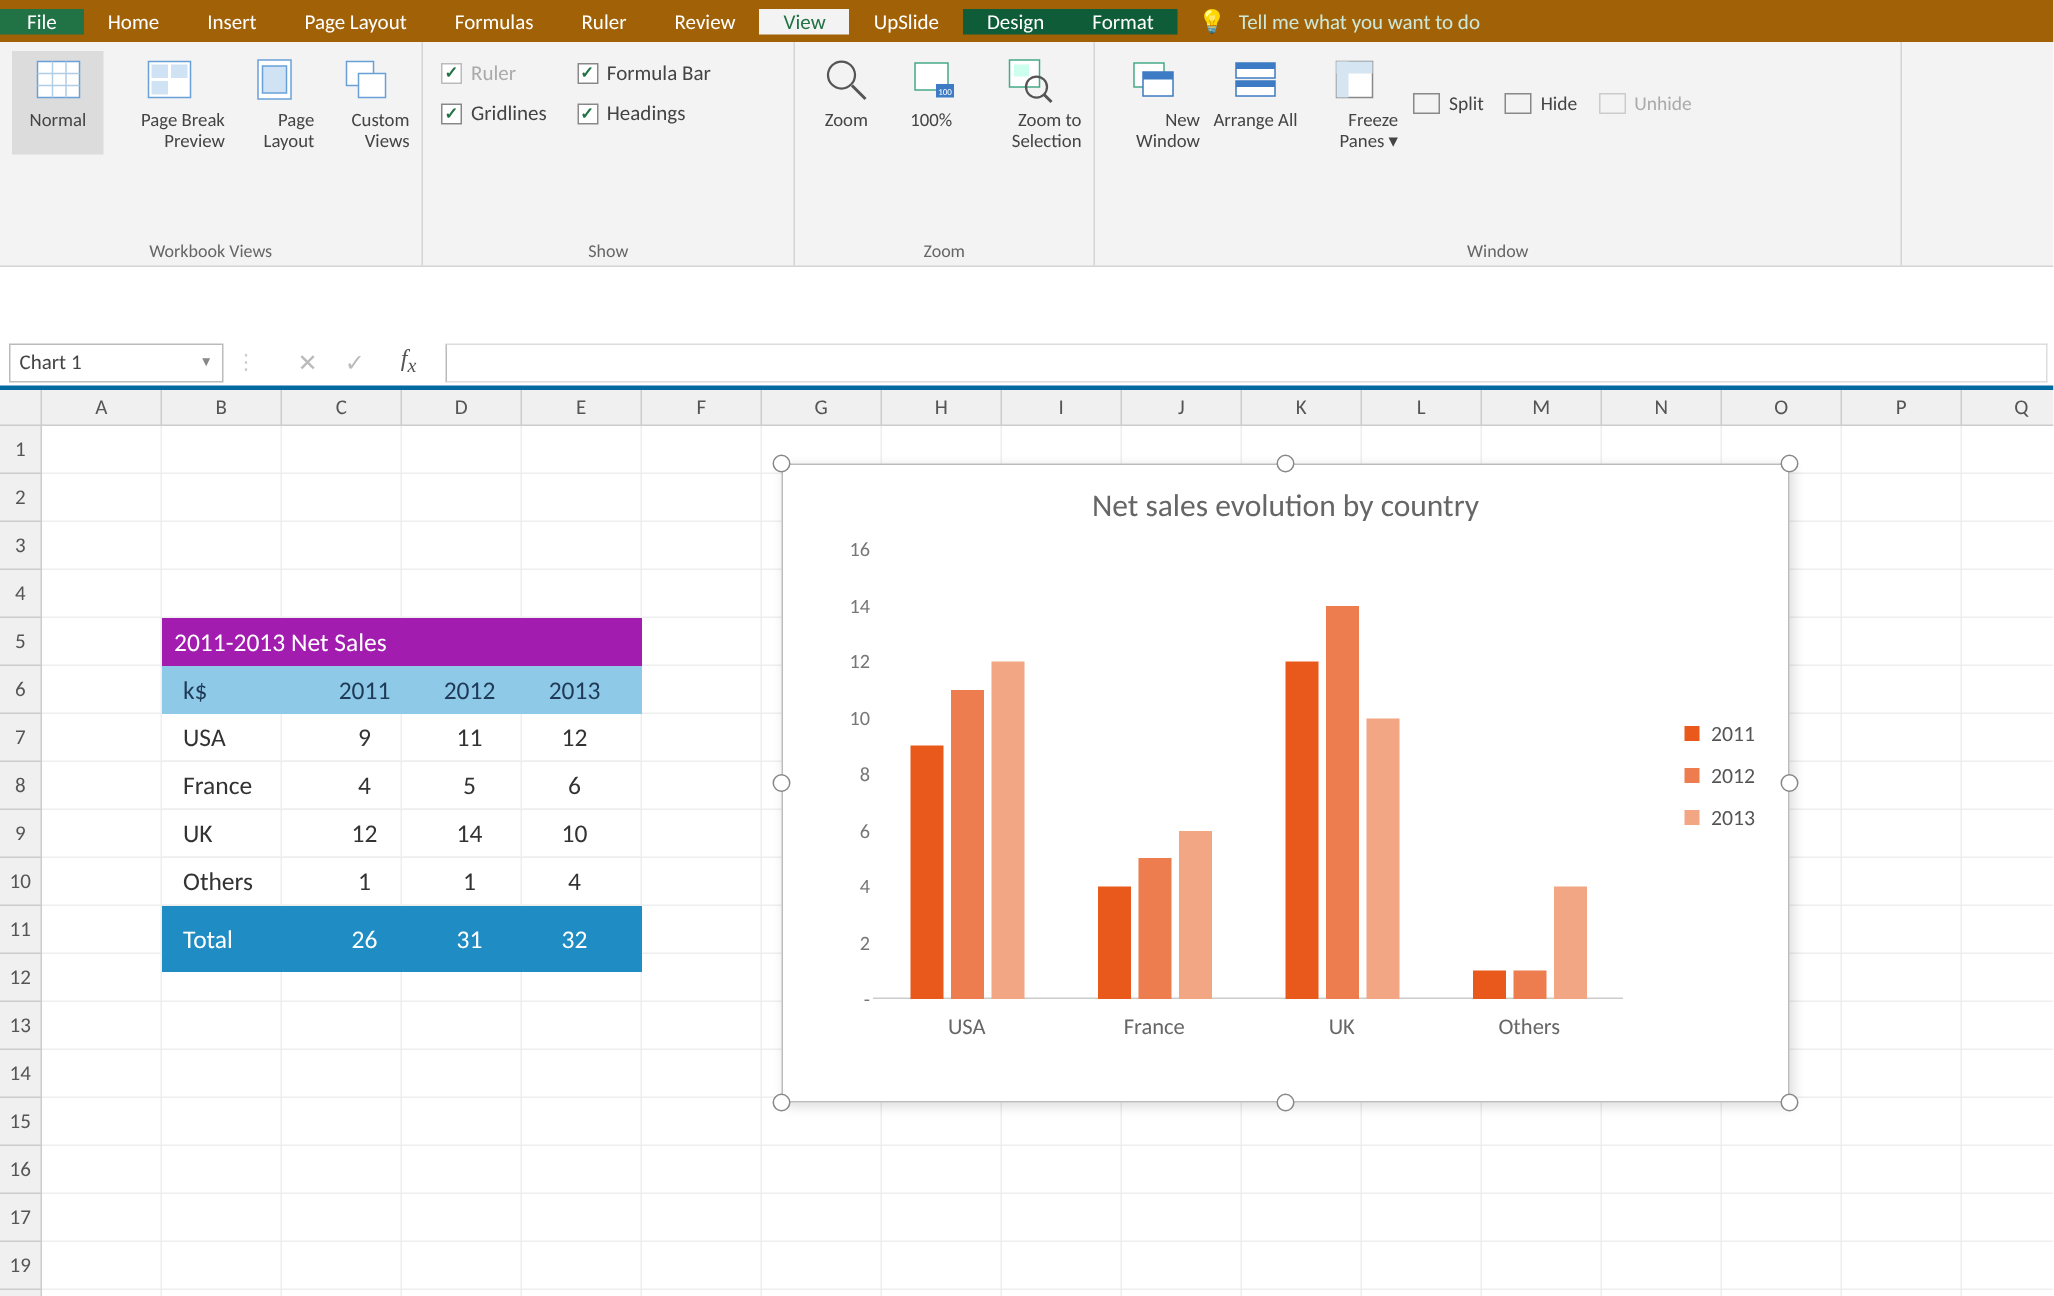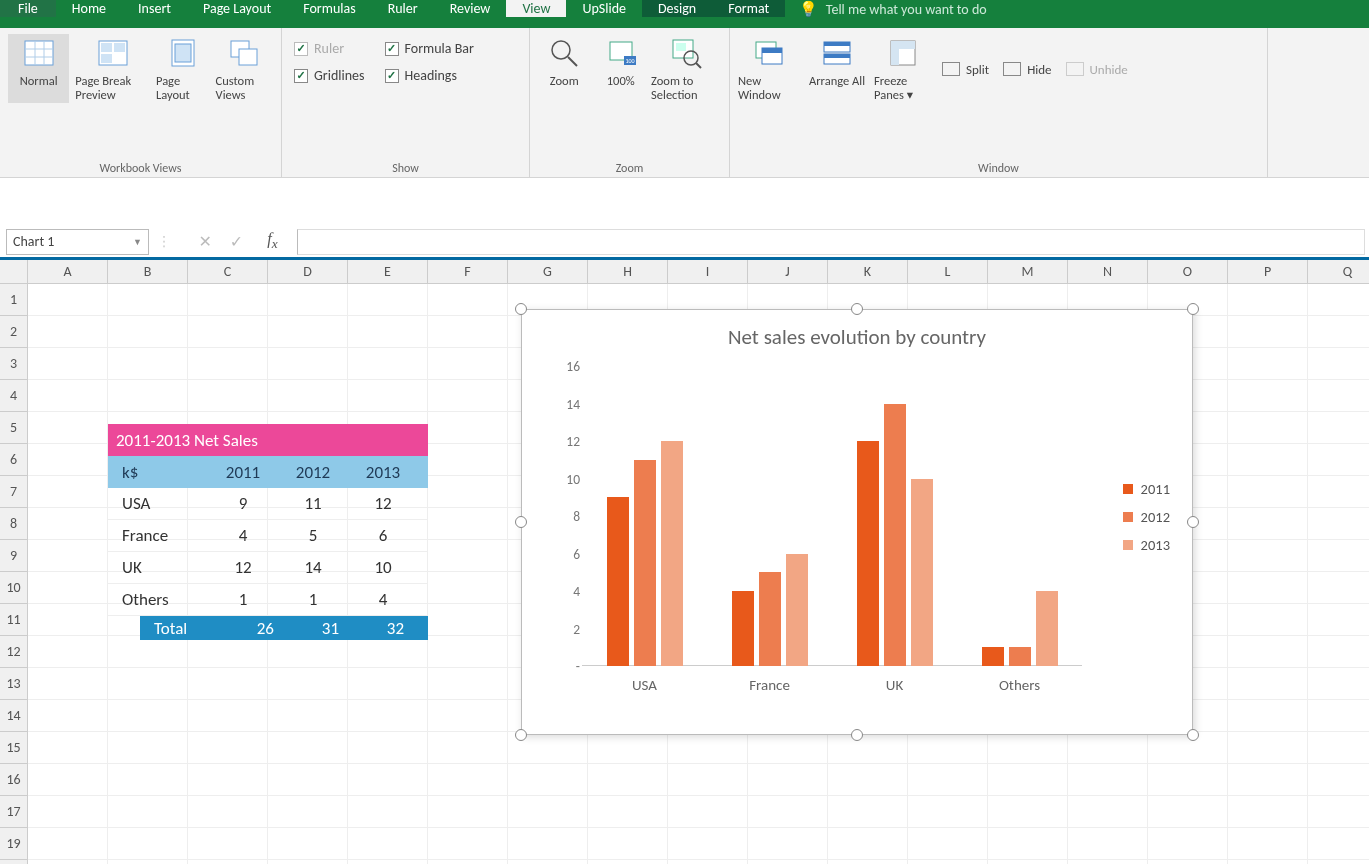--- a/index.html
+++ b/index.html
@@ -1,34 +1,34 @@
 <!DOCTYPE html>
 <html><head>
 <meta charset="utf-8">
 <style>
   * { box-sizing: border-box; margin: 0; padding: 0; }
   body { font-family: "Segoe UI", Calibri, Arial, sans-serif; font-size: 14px; color: #333; background: #fff; overflow: hidden; width: 1369px; height: 864px; position: relative; }
 
   
-  .tabs-bar { background: #15803d; height: 28px; display: flex; align-items: flex-start; color: #fff; }
+  .tabs-bar { background: #a16207; height: 28px; display: flex; align-items: center; color: #fff; }
   .tab { padding: 0 16px; display: flex; align-items: center; font-size: 14px; cursor: pointer; }
   .tab.file { background: #217346; padding: 0 18px; }
   .tab.active { background: #f3f3f3; color: #217346; }
   .tab.contextual1 { background: #0e5c38; }
   .tell-me { flex: 1; display: flex; align-items: center; padding-left: 14px; color: #cde8d9; }
   .tell-me .bulb { margin-right: 8px; font-size: 15px; }
 
   
   .ribbon { background: #f3f3f3; border-bottom: 1px solid #d4d4d4; height: 150px; display: flex; }
   .group { border-right: 1px solid #d4d4d4; padding: 6px 8px 2px 8px; display: flex; flex-direction: column; justify-content: space-between; }
   .group-body { display: flex; gap: 6px; }
   .group-label { text-align: center; font-size: 12px; color: #666; padding-top: 2px; }
   .big-btn { display: flex; flex-direction: column; align-items: center; width: 64px; padding-top: 2px; cursor: pointer; }
   .big-btn .icon { width: 34px; height: 34px; display: flex; align-items: center; justify-content: center; }
-  .big-btn .lbl { font-size: 12.5px; color: #444; text-align: left; line-height: 1.15; margin-top: 4px; }
+  .big-btn .lbl { font-size: 12.5px; color: #444; text-align: right; line-height: 1.15; margin-top: 4px; }
   .big-btn.active { background: #dcdcdc; }
   .checks { display: flex; flex-direction: column; gap: 10px; padding: 6px 10px 0 4px; font-size: 14px; color: #444; }
   .chk { display: flex; align-items: center; gap: 6px; }
   .chk .box { width: 14px; height: 14px; border: 1px solid #888; background: #fff; display: inline-flex; align-items: center; justify-content: center; font-size: 11px; color: #217346; font-weight: bold; }
   .chk.disabled { color: #aaa; }
   .chk.disabled .box { border-color: #bbb; }
   .small-stack { display: flex; flex-direction: row; gap: 6px; padding-top: 2px; }
   .small-btn { display: flex; align-items: center; gap: 6px; font-size: 13px; color: #444; padding: 2px 4px; cursor: pointer; }
   .small-btn.disabled { color: #aaa; }
   .mini-icon { width: 18px; height: 14px; border: 1px solid #888; display: inline-block; position: relative; }
@@ -52,25 +52,25 @@
   .cells .row { display: flex; }
   .cells .cell { width: 80px; height: 32px; border-right: 1px solid #eee; border-bottom: 1px solid #eee; }
 
   
   .data-table { position: absolute; left: 108px; top: 152px; width: 320px; font-size: 17px; }
   .dt-title { background: #2e6da4; background: #2577b1; color: #fff; padding: 5px 8px; height: 32px; display:flex; align-items:center;}
   .dt-head { background: #8ec9e8; color: #1f3a56; display: flex; height: 32px; align-items:center;}
   .dt-head .c { padding: 0 8px; }
   .dt-row { display: flex; height: 32px; align-items:center; border-bottom: 1px solid #eee;}
   .dt-row .c { padding: 0 8px; color: #333; }
-  .dt-total { background: #2577b1; color: #fff; display: flex; height: 24px; align-items:center;margin-left:32px;}
+  .dt-total { background: #2577b1; color: #fff; display: flex; height: 44px; align-items:center;}
   .dt-total .c { padding: 0 8px; }
   .c.b { width: 100px; text-align: left; padding-left: 14px;}
   .c.n { width: 70px; text-align: center; }
-  .dt-title { background: #ec4899; margin-top: 12px; }
+  .dt-title { background: #a21caf; }
   .dt-total { background: #1f8dc4; }
 
   
   .chart-object { position: absolute; left: 521px; top: 49px; width: 672px; height: 426px; background: #fff; border: 1px solid #bbb; box-shadow: 2px 2px 8px rgba(0,0,0,.15); }
   .handle { position: absolute; width: 12px; height: 12px; background: #fff; border: 1.5px solid #888; border-radius: 50%; }
   .h-tl { left: -7px; top: -7px; } .h-tr { right: -7px; top: -7px; } .h-bl { left: -7px; bottom: -7px; } .h-br { right: -7px; bottom: -7px; }
   .h-tm { left: 50%; top: -7px; margin-left: -6px; } .h-bm { left: 50%; bottom: -7px; margin-left: -6px; }
   .h-ml { left: -7px; top: 50%; margin-top: -6px; } .h-mr { right: -7px; top: 50%; margin-top: -6px; }
 
   .chart-title { text-align: center; font-size: 21px; color: #666; padding: 14px 0 8px 0; }

